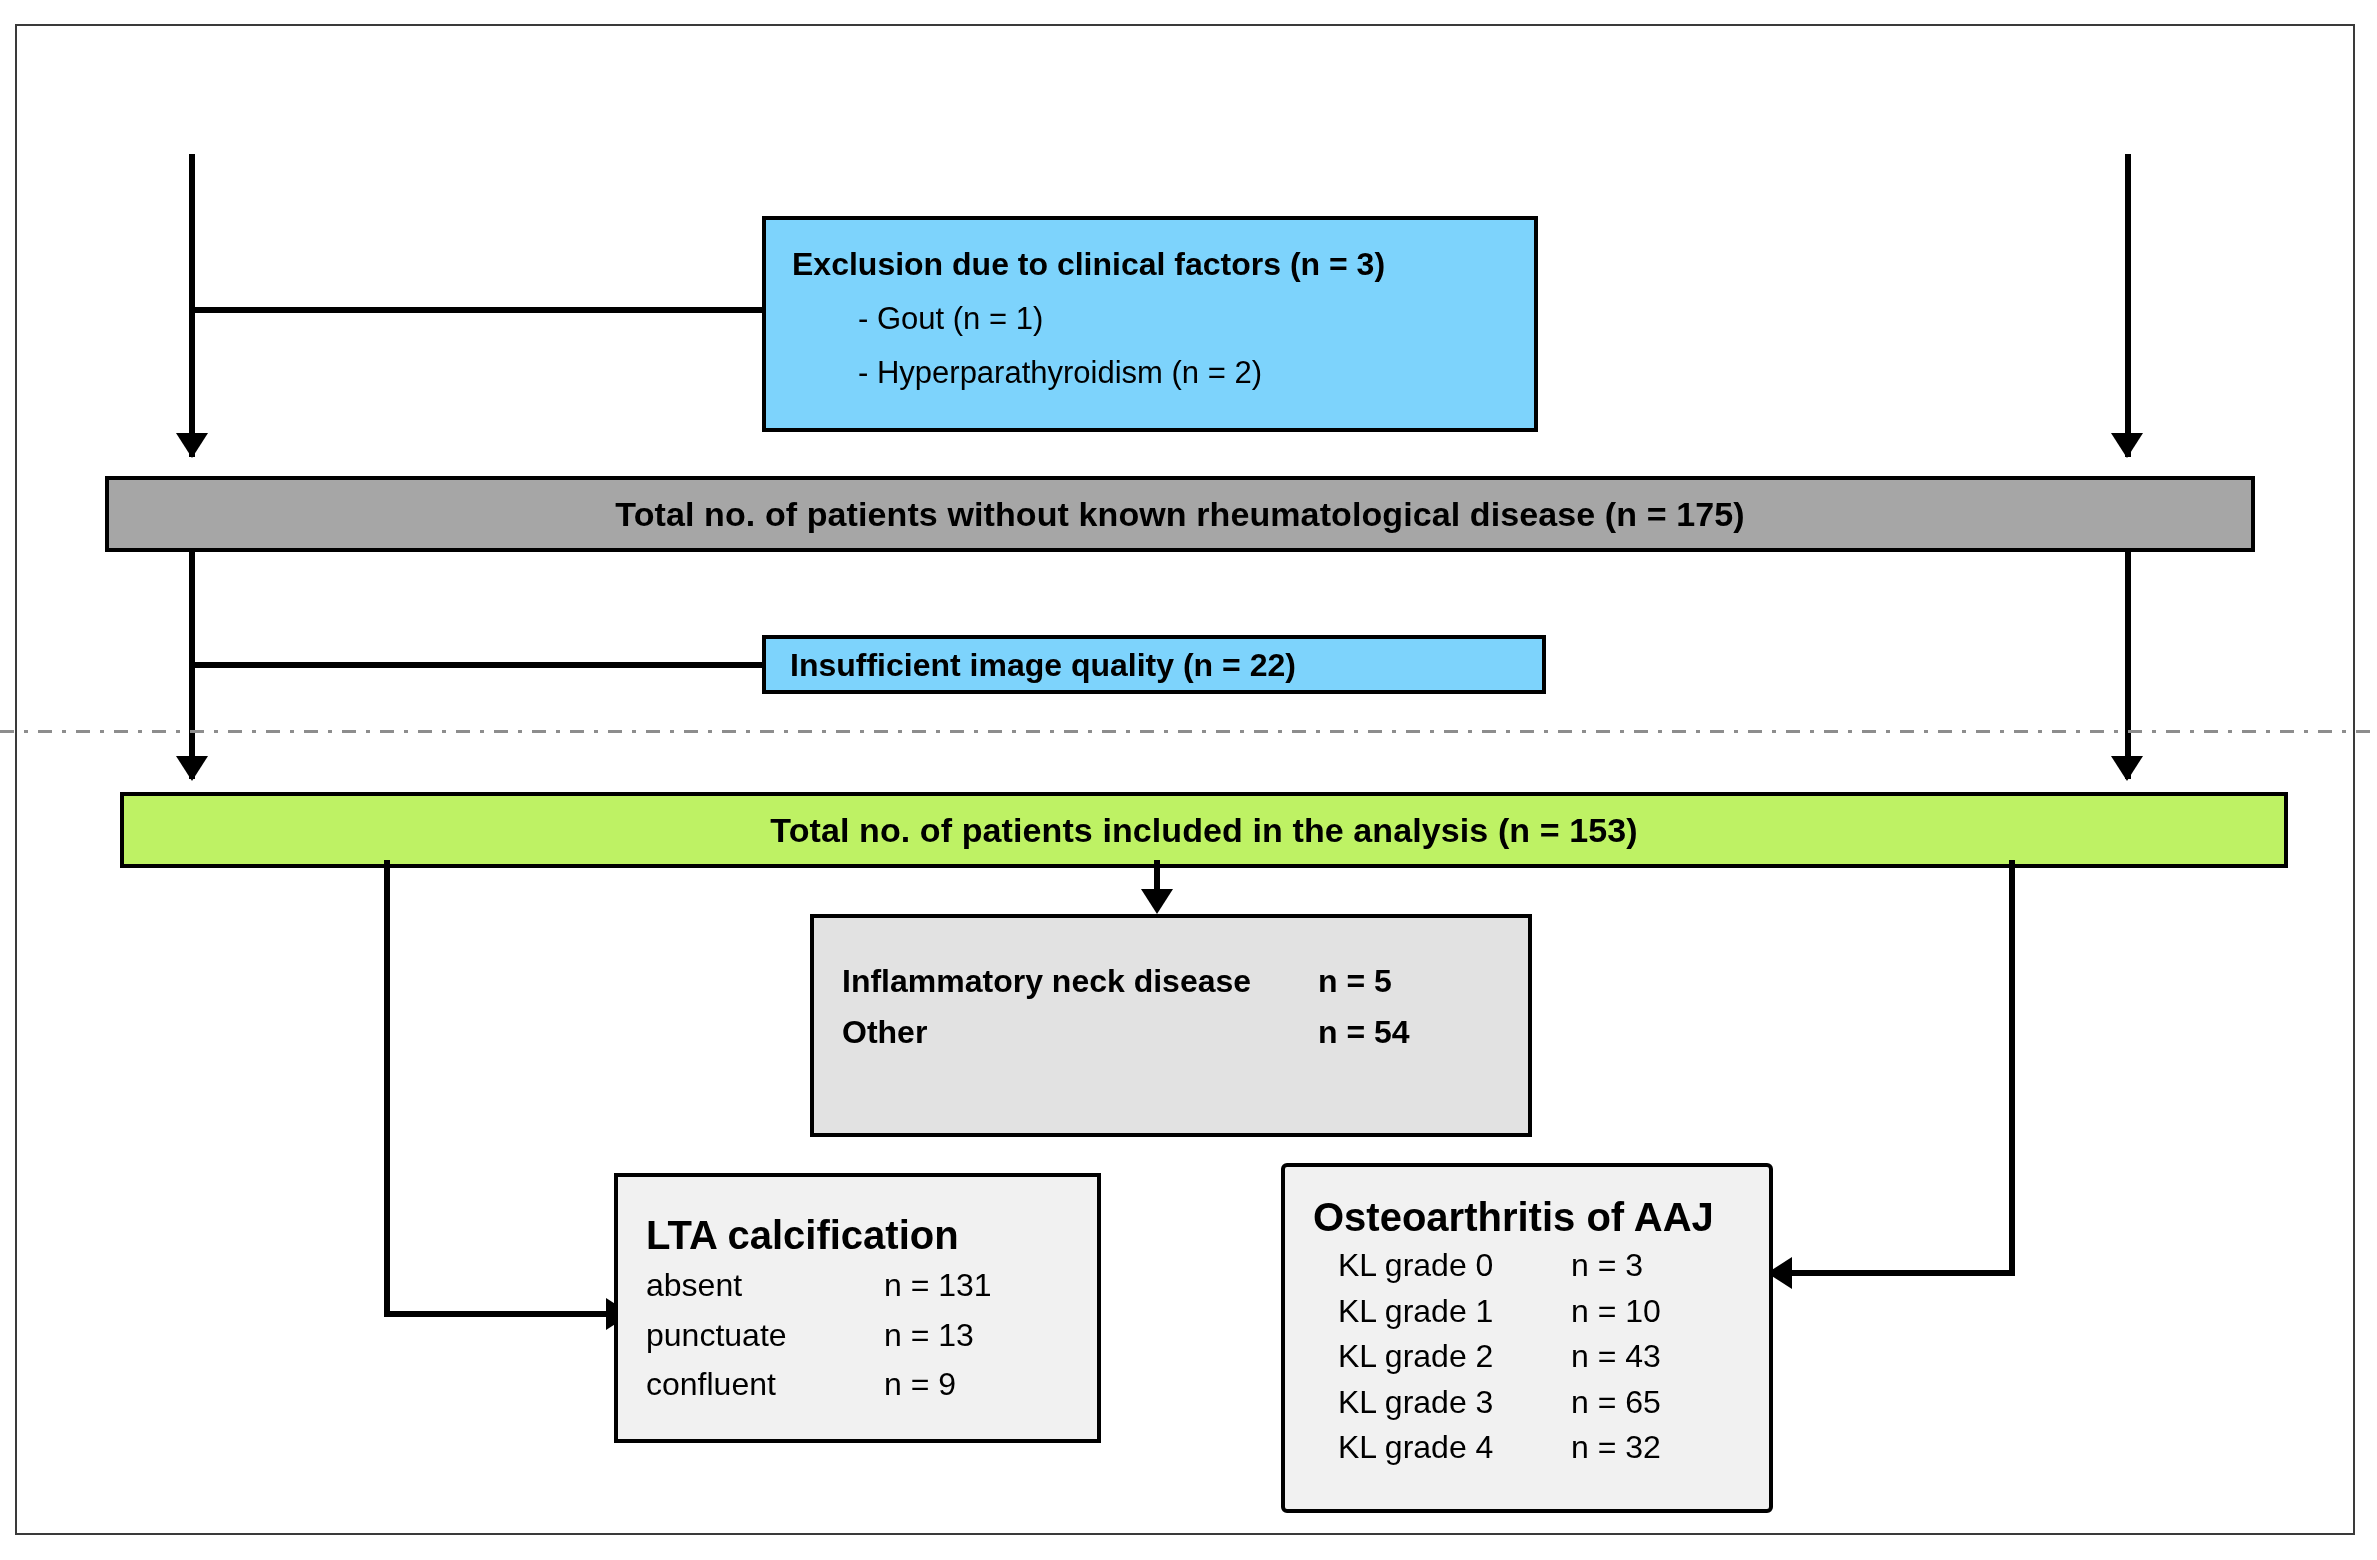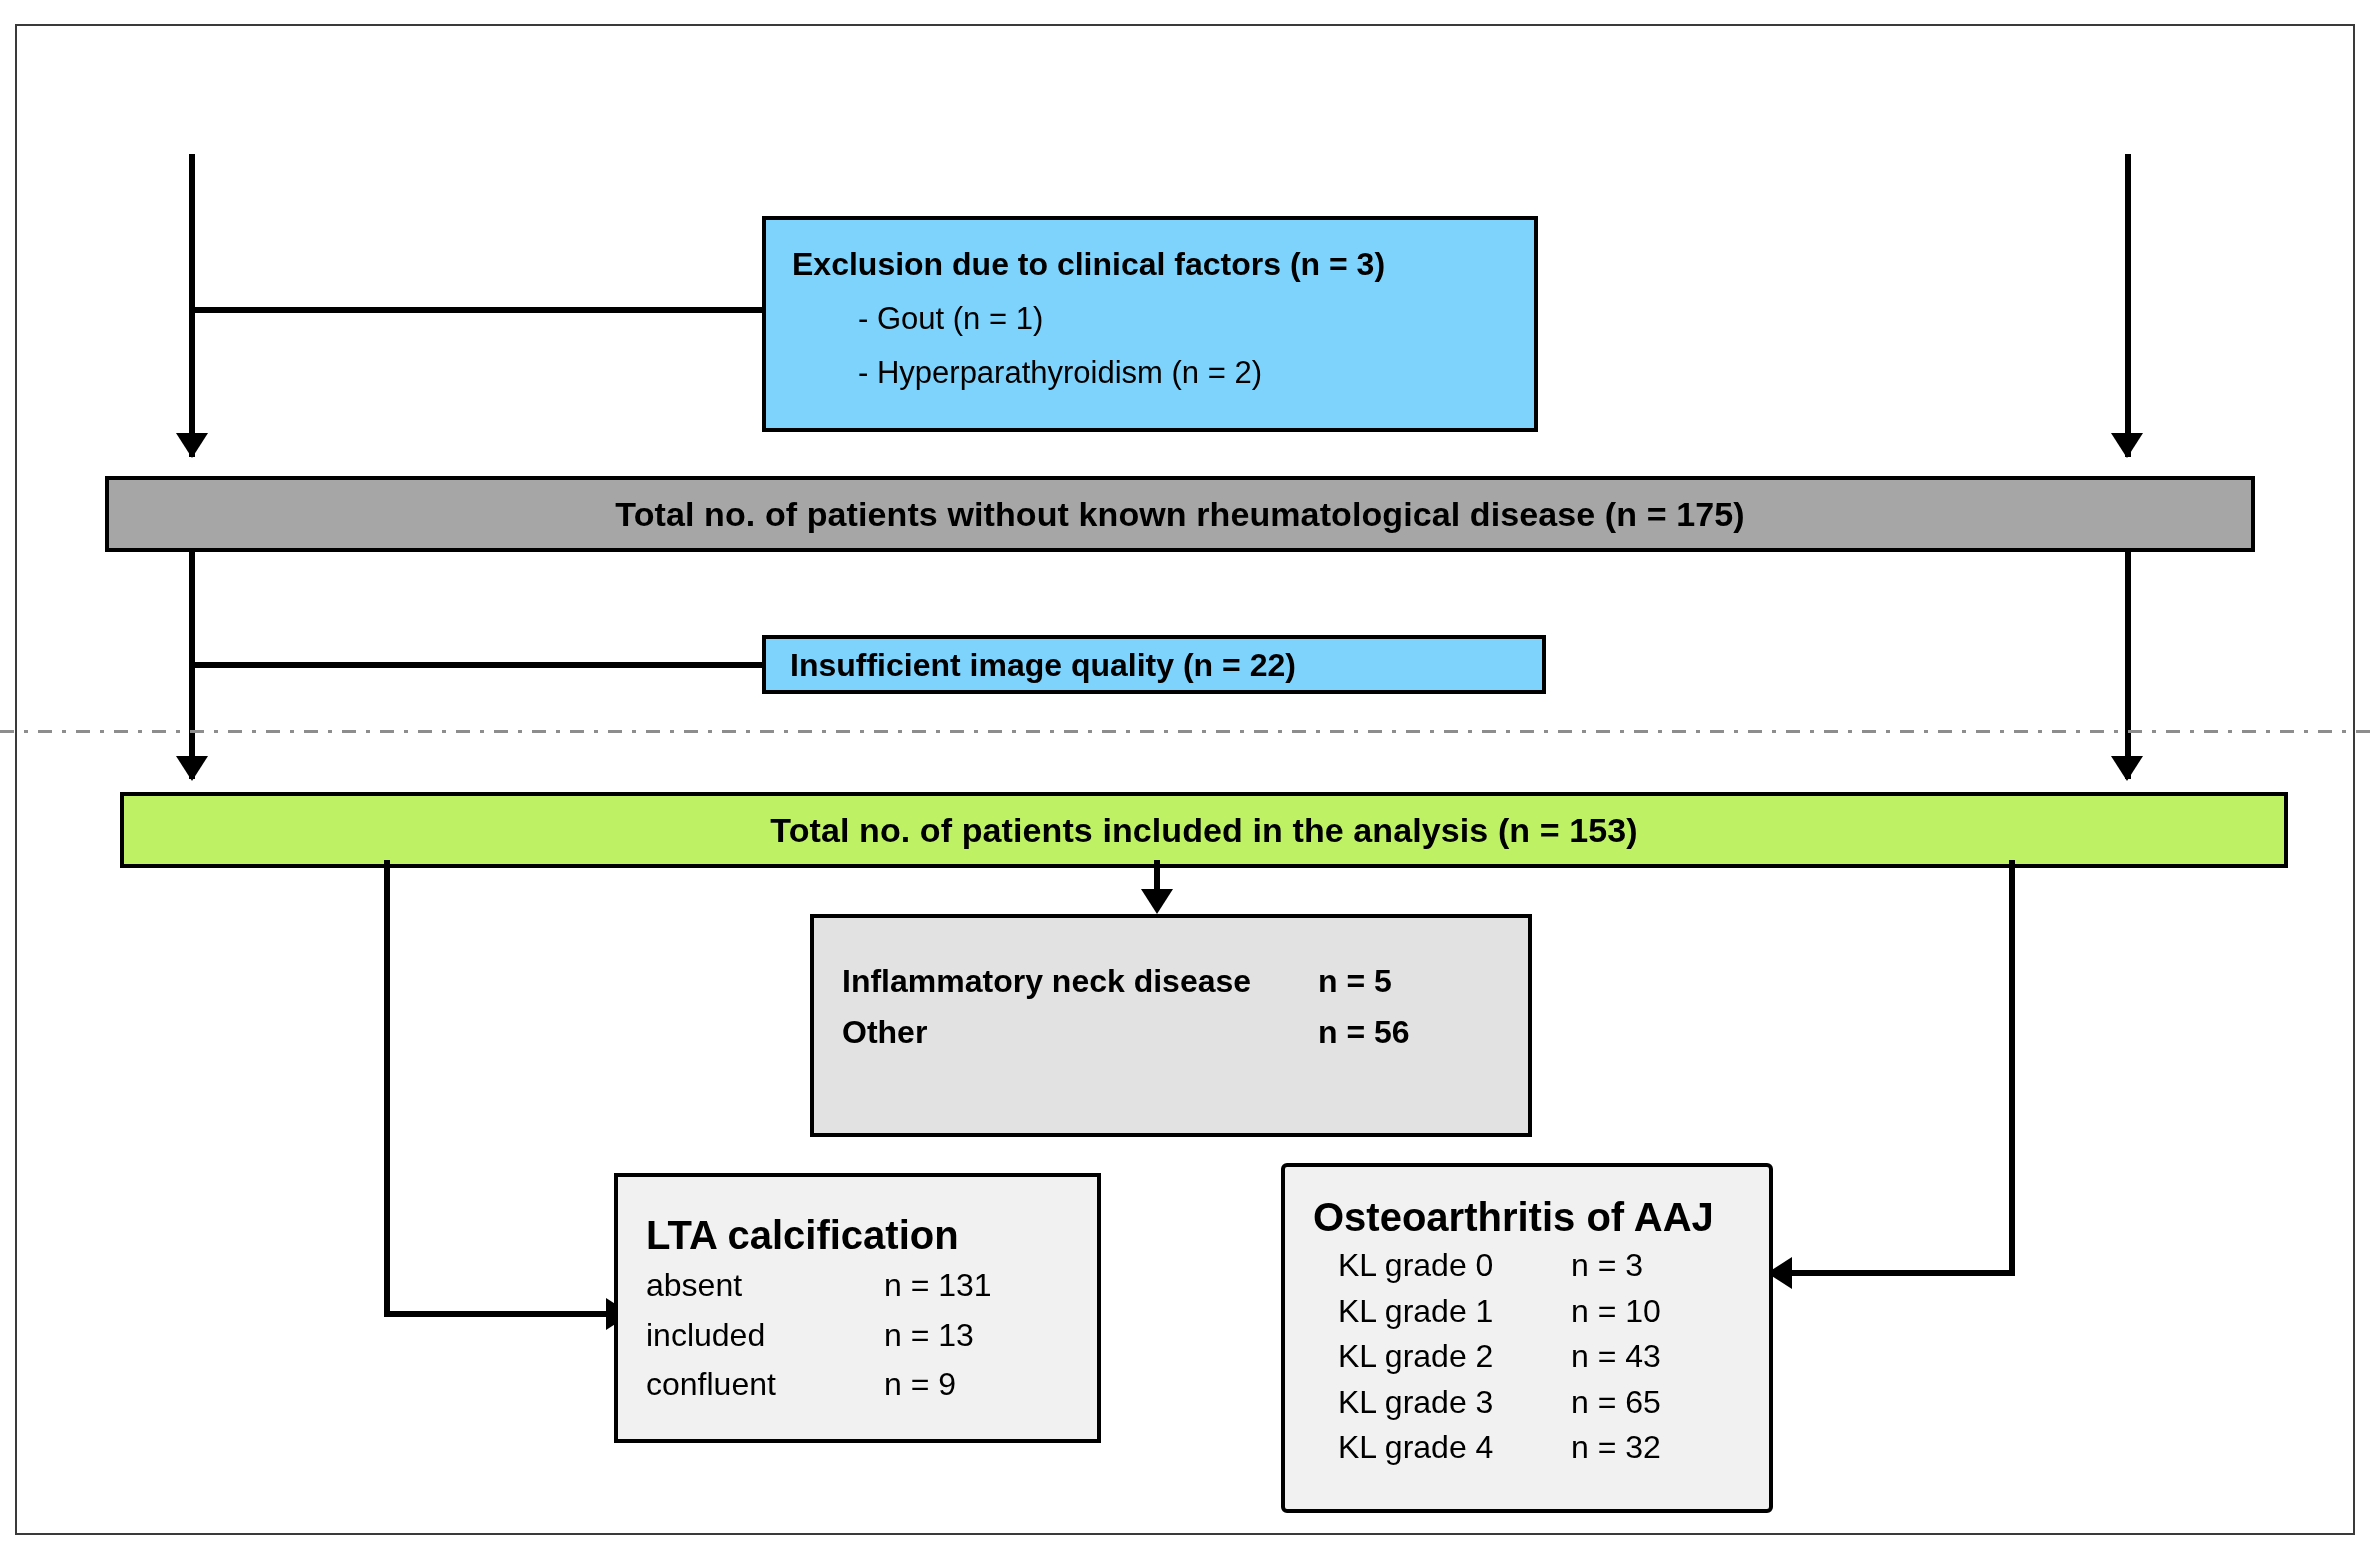--- a/index.html
+++ b/index.html
@@ -187,34 +187,34 @@
   <div class="arrow-left" style="left:1767px;top:1257px;"></div>
 
   <div class="box tint" style="left:810px;top:914px;width:722px;height:223px;">
     <div class="rowlist dx" style="top:38px;">
       <div class="row">
         <span class="lbl">Inflammatory neck disease</span>
         <span class="val">n = 5</span>
       </div>
       <div class="row">
         <span class="lbl">Other</span>
-        <span class="val">n = 56</span>
+        <span class="val">n = 54</span>
       </div>
     </div>
   </div>
 
   <div class="box tint2" style="left:614px;top:1173px;width:487px;height:270px;">
     <div class="rowlist lta" style="top:36px;">
       <div class="hdr">LTA calcification</div>
       <div class="row">
         <span class="lbl">absent</span>
         <span class="val">n = 131</span>
       </div>
       <div class="row">
-        <span class="lbl">included</span>
+        <span class="lbl">punctuate</span>
         <span class="val">n = 13</span>
       </div>
       <div class="row">
         <span class="lbl">confluent</span>
         <span class="val">n = 9</span>
       </div>
     </div>
   </div>
 
   <div class="box tint2" style="left:1281px;top:1163px;width:492px;height:350px;border-radius:6px;">

